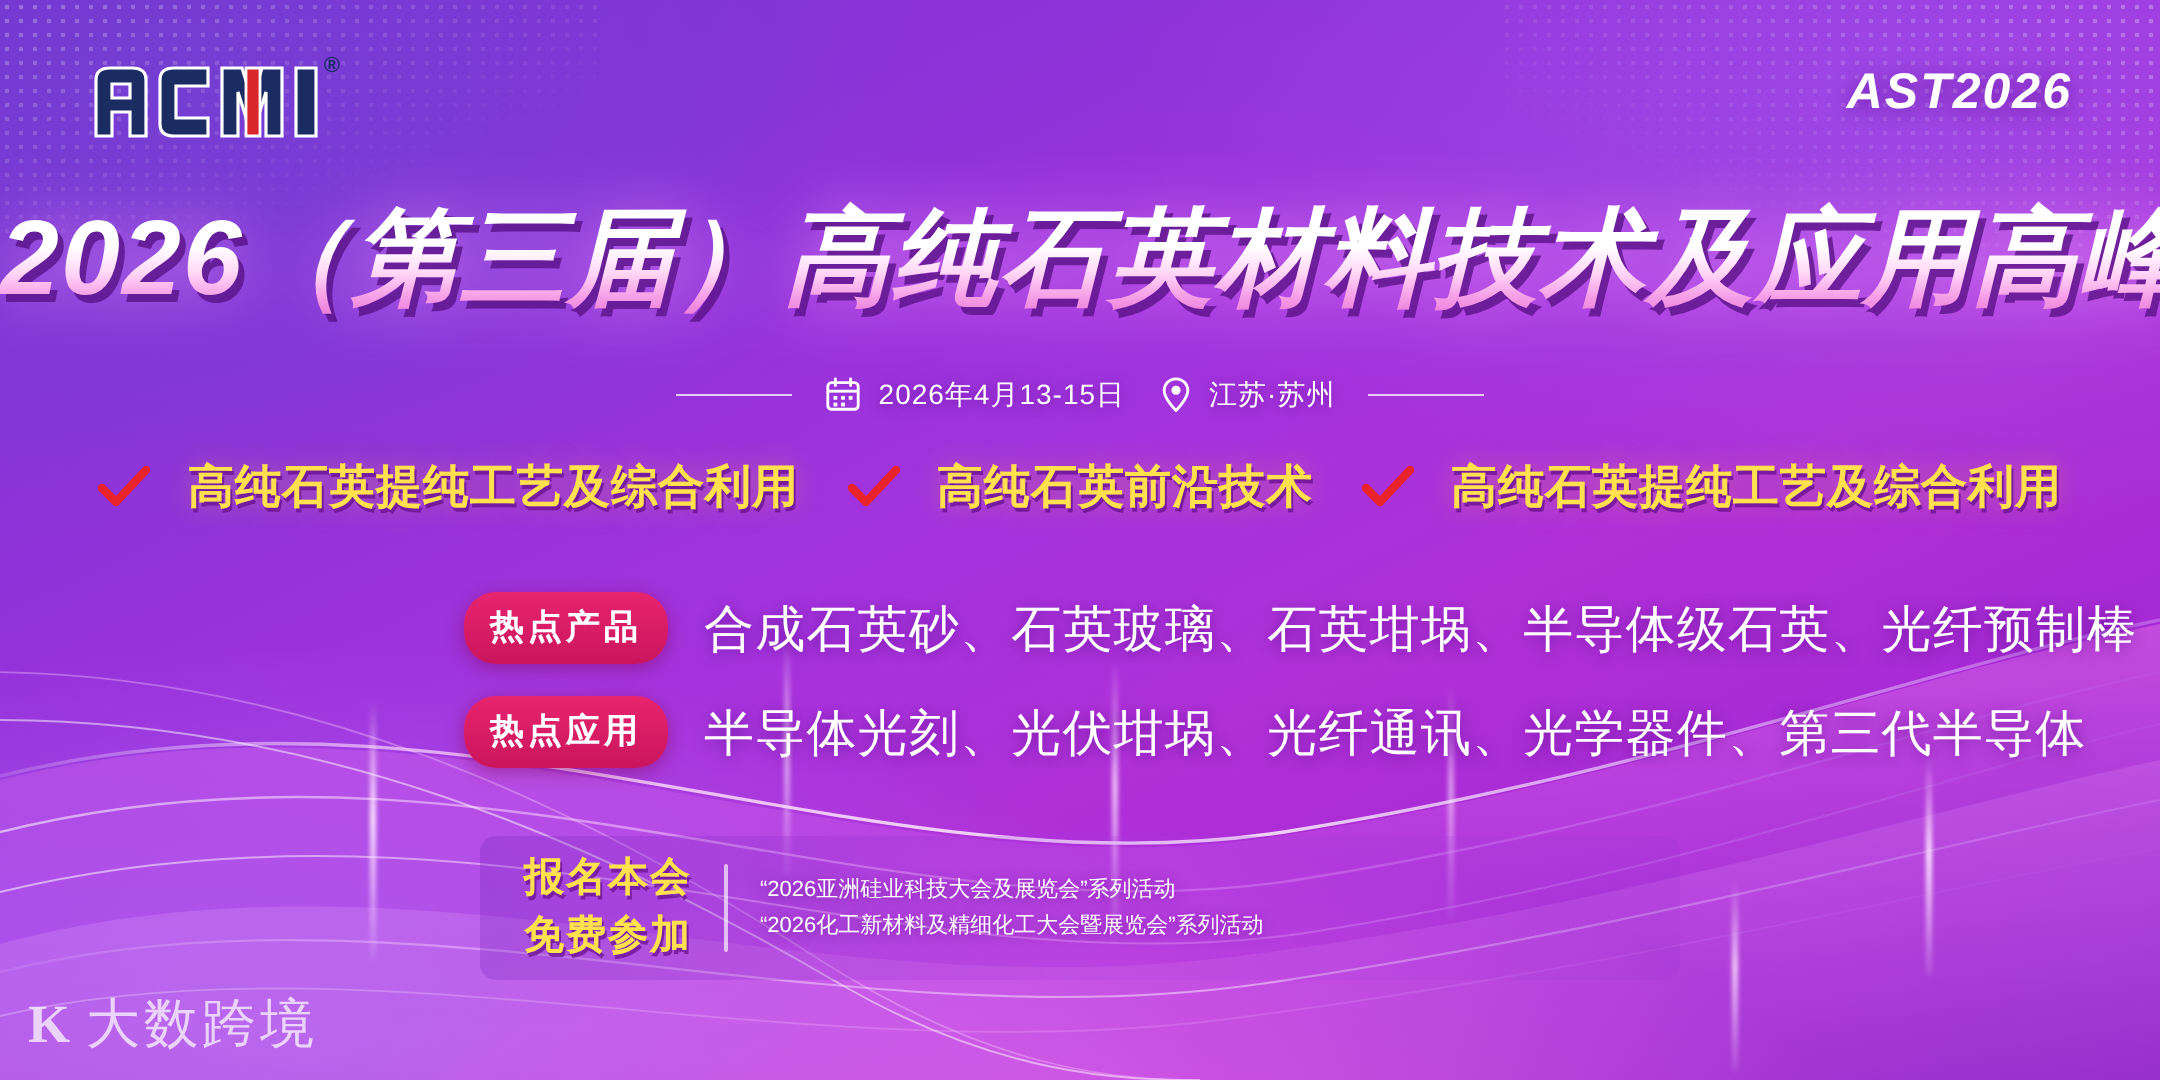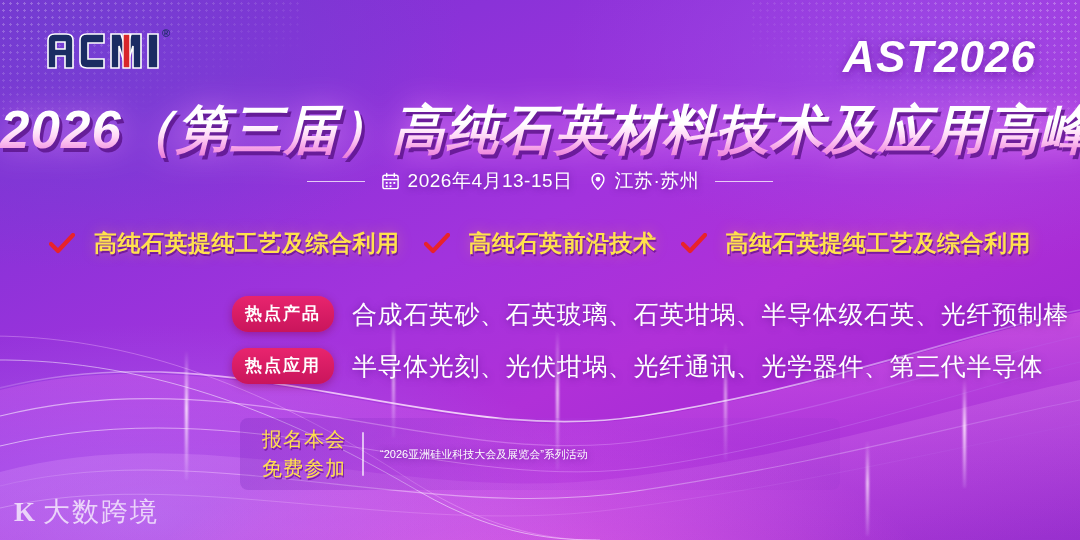--- a/index.html
+++ b/index.html
@@ -30,36 +30,36 @@
   .ribbons{position:absolute;left:0;bottom:0;width:1080px;height:300px;pointer-events:none;}
 
   
   .beam{position:absolute;width:3px;border-radius:2px;
     background:linear-gradient(to bottom, rgba(255,255,255,0) 0%, rgba(255,235,255,.95) 45%, rgba(220,180,255,.15) 100%);
     filter:blur(1.1px);pointer-events:none;}
 
   
   .logo{position:absolute;left:44px;top:30px;width:122px;height:40px;}
   .logo .reg{position:absolute;right:-4px;top:-3px;color:#1b2c63;font-size:11px;font-weight:700;}
-  .ast{position:absolute;right:44px;top:32px;color:#fff;font-size:44px;font-weight:700;
+  .ast{position:absolute;right:44px;top:32px;color:#fff;font-size:25px;font-weight:700;
     font-style:italic;letter-spacing:1px;font-family:"Liberation Sans",sans-serif;
     text-shadow:0 2px 10px rgba(90,0,140,.6);}
 
   
   .title{position:absolute;left:0;right:0;top:100px;text-align:center;
     font-size:53px;font-weight:900;font-style:italic;letter-spacing:1px;
     line-height:1.12;white-space:nowrap;
     background:linear-gradient(to bottom,#ffffff 0%,#ffffff 40%,#ffd6f6 62%,#f59fe6 82%,#e878d8 100%);
     -webkit-background-clip:text;background-clip:text;color:transparent;
     -webkit-text-fill-color:transparent;
     filter:drop-shadow(3px 4px 0px rgba(85,15,130,.75)) drop-shadow(0 0 16px rgba(255,160,255,.45));}
 
   
-  .meta{position:absolute;left:0;right:0;top:168px;display:flex;align-items:center;
-    justify-content:center;gap:16px;color:#fff;font-size:19px;}
+  .meta{position:absolute;left:0;right:0;top:188px;display:flex;align-items:center;
+    justify-content:center;gap:16px;color:#fff;font-size:14px;}
   .meta .rule{width:58px;height:1px;background:rgba(255,255,255,.75);}
   .meta .chip{display:flex;align-items:center;gap:8px;letter-spacing:.5px;
     text-shadow:0 1px 6px rgba(70,0,120,.55);}
   .meta svg{display:block;}
 
   
   .topics{position:absolute;left:0;right:0;top:228px;display:flex;align-items:center;
     justify-content:center;gap:24px;}
   .topic{display:flex;align-items:center;gap:19px;}
   .topic .tx{font-size:23px;font-weight:800;color:#ffe14d;letter-spacing:.5px;
@@ -74,21 +74,21 @@
     color:#fff;font-size:17px;font-weight:800;letter-spacing:2px;
     padding:6px 13px 7px;border-radius:16px;white-space:nowrap;
     box-shadow:0 2px 9px rgba(130,0,70,.45);}
   .hotval{color:#fff;font-size:25px;letter-spacing:.6px;white-space:nowrap;
     text-shadow:0 1px 7px rgba(70,0,120,.55);}
 
   
   .panel{position:absolute;left:240px;top:418px;width:600px;height:72px;border-radius:8px;
     background:linear-gradient(100deg, rgba(120,40,190,.30) 0%, rgba(175,60,225,.22) 55%, rgba(130,45,195,.10) 100%);
     display:flex;align-items:center;padding:0 22px;gap:16px;}
-  .panel .lead{color:#ffe14d;font-size:20px;font-weight:400;line-height:1.45;
+  .panel .lead{color:#ffe14d;font-size:20px;font-weight:700;line-height:1.45;
     letter-spacing:1px;white-space:nowrap;
     text-shadow:1px 2px 0 rgba(110,20,150,.8);}
   .panel .bar{width:2px;height:44px;background:rgba(255,255,255,.65);border-radius:1px;}
   .panel .lines{color:#fff;font-size:11px;line-height:1.65;white-space:nowrap;
     text-shadow:0 1px 6px rgba(70,0,120,.5);}
 
   
   .wm{position:absolute;left:14px;bottom:10px;display:flex;align-items:center;gap:9px;
     opacity:.72;}
   .wm .k{font-size:27px;font-weight:700;color:#fff;line-height:1;letter-spacing:-1px;
@@ -219,20 +219,21 @@
   </div>
 
   <div class="panel">
     <div class="lead">
       <div>报名本会</div>
       <div>免费参加</div>
     </div>
     <div class="bar"></div>
     <div class="lines">
       <div>“2026亚洲硅业科技大会及展览会”系列活动</div>
+      <div>“2026化工新材料及精细化工大会暨展览会”系列活动</div>
     </div>
   </div>
 
   <div class="wm">
     <span class="k">K</span>
     <span class="wtx">大数跨境</span>
   </div>
 
 </div>
 

